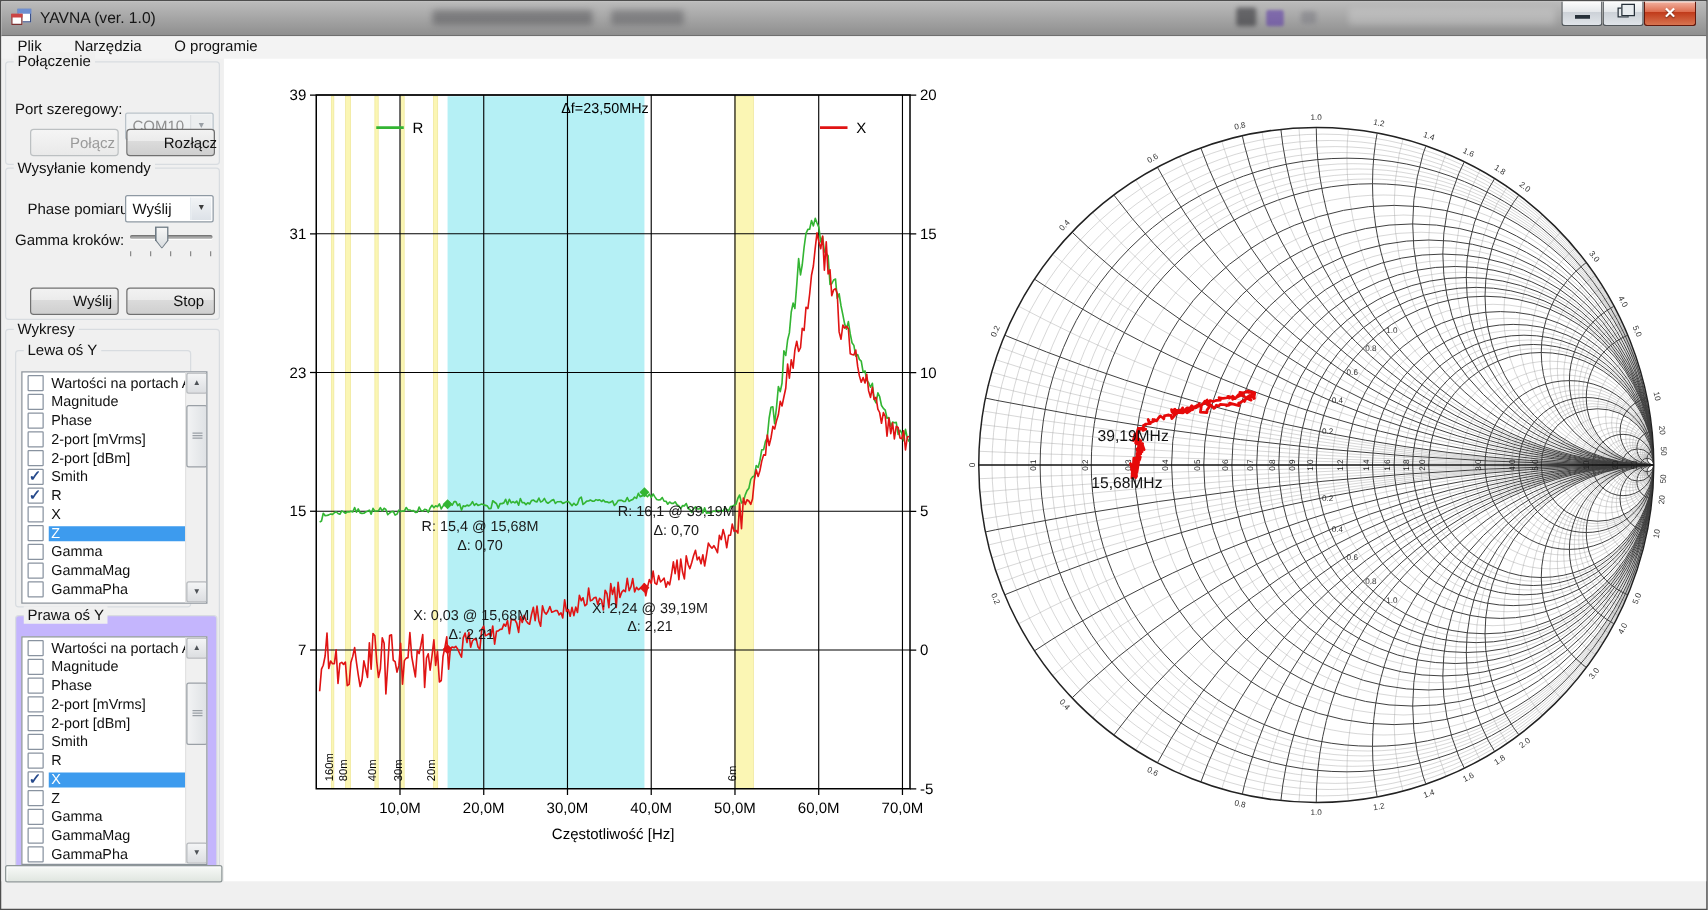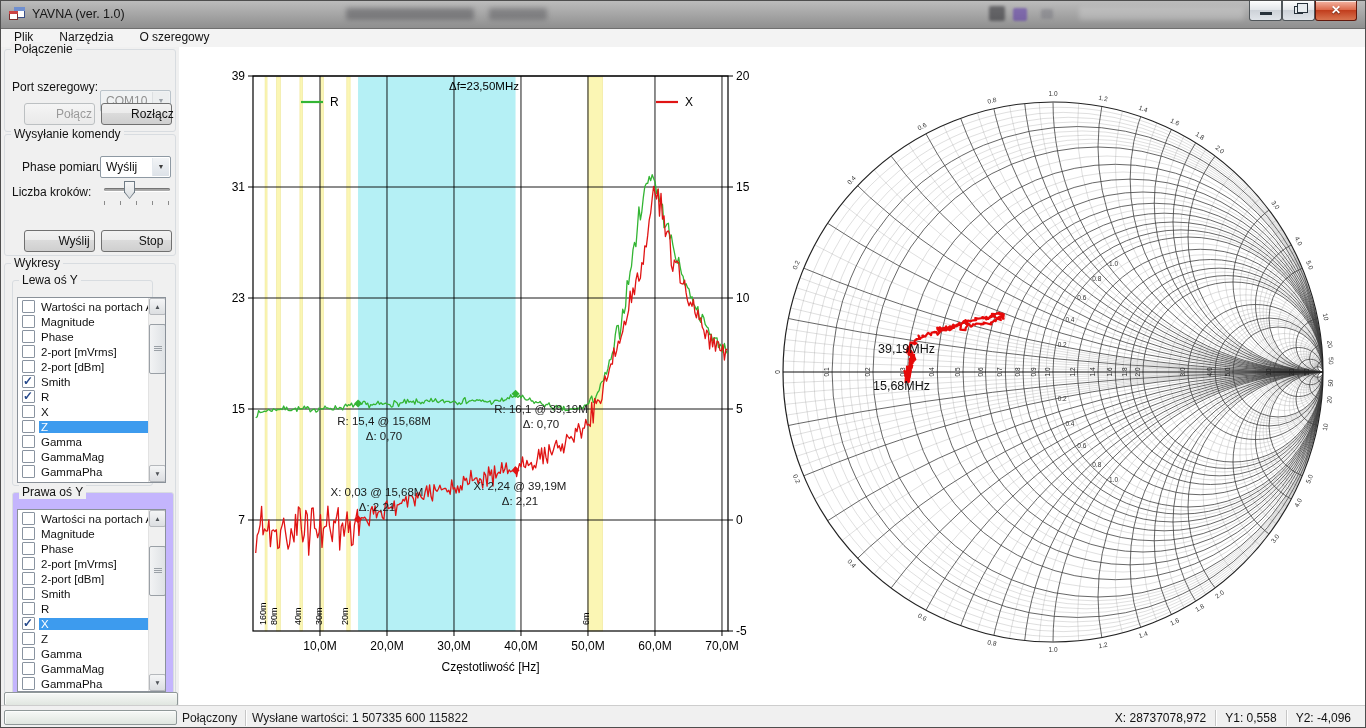--- a/index.html
+++ b/index.html
@@ -122,21 +122,21 @@
       <div class="cap close">
           <div class="glyph-close">✕</div>
         </div>
     </div>
   </div>
 
   <div class="menubar">
 
   <span class="menuitem">Plik</span>
       <span class="menuitem">Narzędzia</span>
-      <span class="menuitem">O szeregowy</span>
+      <span class="menuitem">O programie</span>
     </div>
 
   <div class="content-bg"></div>
 
   <div class="sidebar">
 
     <div class="gb" style="left:3px;top:2px;width:172px;height:83px;">
       <span class="leg">Połączenie</span>
       <span class="lbl" style="left:7px;top:30px;">Port szeregowy:</span>
       <div class="combo disabled" style="left:95px;top:26px;margin-top:14px;">
@@ -147,21 +147,21 @@
       <div class="btn" style="left:96px;top:53px;">Rozłącz</div>
     </div>
 
     <div class="gb" style="left:3px;top:87px;width:172px;height:122px;">
       <span class="leg">Wysyłanie komendy</span>
       <span class="lbl" style="left:17px;top:25px;">Phase pomiaru:</span>
       <div class="combo" style="left:95px;top:21px;">
         <span>Wyślij</span>
         <span class="arr">▼</span>
       </div>
-      <span class="lbl" style="left:7px;top:50px;">Liczba kroków:</span>
+      <span class="lbl" style="left:7px;top:50px;">Gamma kroków:</span>
       <div class="slider" style="left:97px;top:44px;">
         <div class="track"></div>
         <div class="thumb-o"></div>
         <div class="thumb-i"></div>
         <div class="tick" style="left:2px;"></div>
           <div class="tick" style="left:18px;"></div>
         <div class="tick" style="left:34px;"></div>
           <div class="tick" style="left:50px;"></div>
         <div class="tick" style="left:66px;"></div>
       </div>
@@ -670,26 +670,13 @@
       <text x="1076.2935779816514" y="447.3119266055046" font-size="6.5" fill="#333">0.6</text>
       <text x="1091.2413793103449" y="279.8965517241379" font-size="6.5" fill="#333">0.8</text>
       <text x="1091.2413793103449" y="466.1034482758621" font-size="6.5" fill="#333">0.8</text>
       <text x="1108" y="265" font-size="6.5" fill="#333">1.0</text>
       <text x="1108" y="481" font-size="6.5" fill="#333">1.0</text>
       <path d="M904.5 382.1L905.0 374.5L904.8 373.0L903.4 369.9L904.8 374.8L904.9 375.8L904.1 374.8L906.5 372.5L906.2 370.2L906.0 376.8L905.8 373.7L906.4 370.2L906.1 373.9L906.3 380.5L906.5 374.1L905.0 376.5L906.5 371.9L906.8 376.3L907.1 371.4L906.1 373.7L907.6 381.1L907.2 375.3L907.0 367.2L907.2 373.9L907.9 369.2L906.8 376.9L906.7 373.0L905.3 376.1L906.0 366.3L906.0 376.2L907.0 377.9L906.4 377.1L906.3 367.6L907.0 380.3L906.9 378.4L908.1 373.8L907.3 373.7L907.3 373.8L907.5 372.0L906.5 377.2L906.6 374.7L906.5 368.1L905.6 377.4L907.3 373.6L905.3 378.4L906.6 373.6L905.4 373.5L906.7 376.3L907.6 367.4L908.2 380.2L906.9 377.5L907.2 368.9L906.7 376.7L906.6 376.0L905.9 376.1L907.9 373.4L906.9 372.1L908.0 376.1L907.3 376.9L906.5 380.2L907.2 372.8L906.6 365.8L907.6 379.3L907.2 366.7L907.7 369.1L906.7 372.4L906.6 369.2L907.6 375.8L906.3 372.4L907.5 379.8L906.7 370.9L907.7 380.3L906.0 365.5L908.0 368.8L906.3 373.8L907.7 372.4L907.0 373.6L908.2 370.7L907.1 372.0L907.1 372.0L907.2 367.2L907.1 366.7L906.3 372.7L907.4 377.9L907.3 371.6L907.4 371.9L907.5 371.8L907.7 375.8L907.1 370.0L907.8 371.9L908.7 367.1L908.0 366.9L908.1 365.0L908.7 371.6L908.4 364.4L907.4 373.8L908.2 371.2L907.8 372.5L909.7 369.3L908.6 376.6L907.3 371.2L908.6 370.5L908.9 370.6L908.8 370.2L908.7 371.3L907.8 368.1L907.6 367.9L909.0 367.7L908.7 370.7L908.7 367.5L908.6 370.0L908.6 367.6L909.9 369.3L908.7 371.5L908.6 371.8L908.4 369.6L909.7 370.8L908.8 371.6L907.0 369.4L908.8 368.5L908.1 371.1L909.4 367.7L908.7 368.7L909.0 369.6L908.7 369.6L908.4 368.7L908.2 368.2L908.9 368.0L907.6 367.5L907.4 368.1L909.2 366.7L909.1 367.4L908.5 367.9L910.0 367.6L909.6 367.5L909.2 365.0L907.6 368.1L907.7 367.3L908.8 368.0L908.9 365.1L909.4 365.4L908.7 368.5L910.3 367.5L910.9 366.0L909.3 366.3L909.3 366.2L909.5 365.3L911.0 366.0L908.7 365.8L909.5 366.1L909.5 365.6L909.6 367.1L909.9 366.2L910.0 365.0L909.4 365.2L908.6 365.1L909.8 362.4L908.9 365.1L909.7 367.2L910.4 366.6L910.0 364.5L911.3 364.7L908.8 364.7L910.3 362.9L909.6 365.7L908.8 365.9L908.6 361.7L909.4 363.2L910.6 363.8L909.3 363.5L910.2 362.2L909.9 365.1L910.7 364.1L910.1 363.0L909.8 365.2L909.9 363.3L909.5 363.2L909.8 365.9L910.0 362.0L910.1 363.3L910.1 362.8L909.1 360.7L909.2 362.6L910.2 363.1L910.3 365.4L909.9 361.2L910.3 361.4L910.5 363.8L910.3 361.6L909.4 363.5L910.8 360.5L909.9 361.7L910.7 361.5L909.8 364.4L910.1 362.0L910.1 361.3L910.4 361.5L910.4 363.2L909.7 362.9L911.2 361.3L910.3 362.2L909.0 360.1L912.1 358.5L910.3 361.0L910.2 360.9L910.2 361.1L910.7 362.4L910.6 360.6L910.7 360.3L910.2 358.1L911.5 360.1L910.8 357.6L910.0 360.4L910.6 360.7L910.2 357.9L910.1 362.2L912.2 360.2L910.5 361.8L909.8 359.9L909.6 359.5L909.2 358.3L910.6 359.2L910.6 359.3L910.9 357.2L911.6 362.1L911.7 357.7L910.4 359.1L910.5 359.7L911.1 356.7L910.5 359.3L910.6 361.5L910.4 357.1L908.9 359.4L908.8 358.4L910.3 361.4L910.6 359.3L908.6 358.2L909.5 359.5L909.1 360.5L911.8 357.7L910.4 359.4L911.8 358.0L911.8 358.1L910.4 359.6L909.6 356.9L911.0 358.3L910.0 357.9L910.9 360.4L911.2 358.3L911.5 357.9L910.2 356.0L910.4 357.2L912.7 360.3L912.4 357.3L911.5 360.0L911.9 355.6L913.5 357.4L913.0 355.0L914.3 358.7L912.4 356.9L912.7 356.8L912.2 356.8L912.2 356.5L911.5 355.6L912.4 354.5L911.7 356.0L911.9 357.4L913.1 353.8L910.3 353.9L912.9 354.1L909.9 355.7L910.6 357.5L911.1 357.3L910.8 355.1L910.5 356.8L911.0 355.2L911.7 354.5L909.4 354.0L911.7 351.6L908.9 352.6L910.5 353.7L910.1 353.9L910.5 354.1L908.9 352.9L909.9 352.2L910.3 350.2L910.4 352.4L909.4 353.6L909.1 354.4L907.6 353.6L908.4 352.0L910.2 352.0L908.8 351.6L908.7 351.4L908.9 351.3L908.4 350.8L908.2 350.4L907.7 352.8L907.5 353.1L907.9 352.0L907.2 349.0L908.8 350.1L907.1 349.3L907.6 349.4L907.7 349.5L908.9 349.1L907.2 349.7L905.6 351.4L907.1 346.6L906.2 350.2L908.0 347.2L906.8 346.5L906.5 349.3L908.2 348.8L907.5 349.4L907.7 347.3L908.1 346.7L908.3 346.0L907.9 346.1L908.3 345.9L908.4 346.0L909.4 342.8L908.9 347.0L908.9 344.3L909.3 343.3L910.3 342.3L909.5 345.4L909.8 344.5L910.6 341.8L910.2 344.3L909.7 342.4L911.6 342.2L910.7 342.7L909.6 341.6L913.2 341.5L913.3 343.3L915.6 342.3L913.8 342.8L913.8 339.2L915.7 338.7L915.3 338.2L919.2 338.0L917.5 334.6L918.4 337.5L922.4 335.7L922.7 334.7L921.4 334.6L924.2 335.7L925.8 333.4L927.3 331.8L929.9 333.8L930.0 334.2L930.6 331.7L933.9 330.9L933.1 331.3L935.7 331.2L936.5 333.8L940.3 329.5L942.9 327.1L940.6 329.0L945.3 329.3L944.4 327.9L947.5 326.9L946.8 328.6L951.4 327.4L948.6 329.2L955.6 323.9L957.9 322.7L960.0 324.5L959.3 328.7L964.5 329.1L964.7 326.9L967.7 322.9L970.1 325.7L971.1 325.0L972.1 323.2L974.0 323.8L975.2 322.5L982.3 323.1L980.0 323.5L984.4 322.2L982.6 321.5L990.2 323.5L989.9 321.5L991.3 321.1L995.4 318.2L994.5 320.2L996.0 317.4L998.3 316.5L999.9 319.1L995.9 317.4L998.9 315.3L1002.6 317.6L1002.1 317.8L1002.8 313.3L1000.8 312.9L1000.6 314.6L1001.9 312.8L997.1 311.8L998.0 312.9L999.8 312.8L996.0 312.5L993.8 313.2L990.9 312.9L994.6 316.2L990.1 314.5L988.2 316.5L991.2 315.5L985.1 318.4L985.2 315.9L987.3 317.9L981.4 316.1L981.1 316.5L982.7 317.4L982.3 317.0L977.3 317.7L974.2 317.2L976.6 317.6L974.4 318.6L975.2 319.2L972.4 319.3L971.2 319.5L969.7 320.2L967.2 319.5L966.7 319.7L966.5 321.3L965.1 323.0L964.6 319.0L962.9 321.4L962.3 321.9L962.9 320.0L960.5 323.1L957.4 324.2L958.4 321.9L958.0 322.2L958.5 322.8L955.8 325.2L954.7 325.4L952.6 324.0L953.1 326.8L953.4 324.9L952.3 323.6L950.7 326.0L951.3 326.5L946.4 327.7L948.5 326.9L948.3 325.5L949.2 325.3L945.9 327.3L945.2 326.9L944.3 328.3L945.1 325.3L943.9 327.6L942.8 327.0L943.2 328.8L942.1 328.5L944.1 327.8L939.5 327.0L942.1 327.7L940.2 328.1L940.8 329.5L937.0 328.5L938.5 331.3L940.4 328.8L937.2 328.3L936.2 326.7L936.6 328.6L939.0 326.3L937.1 327.3L936.8 327.8" fill="none" stroke="#e60909" stroke-width="2.2" stroke-linejoin="round"></path>
       <text x="877" y="352" font-size="12.5" fill="#111">39,19MHz</text>
       <text x="872" y="389" font-size="12.5" fill="#111">15,68MHz</text>
     </svg>
 
-  <div class="statusbar">
-    <div class="pbar" style="left:3px;top:4px;width:173px;height:15px;"></div>
-    <span class="stxt" style="left:181px;">Połączony</span>
-    <div class="ssep" style="left:244px;"></div>
-    <span class="stxt" style="left:251px;">Wysłane wartości: 1 507335 600 115822</span>
-    <div class="sright">
-      <span class="stxt2">X: 28737078,972</span>
-      <div class="vsep"></div>
-      <span class="stxt2">Y1: 0,558</span>
-      <div class="vsep"></div>
-      <span class="stxt2">Y2: -4,096</span>
-    </div>
-  </div>
 </div>
 
 </body></html>

